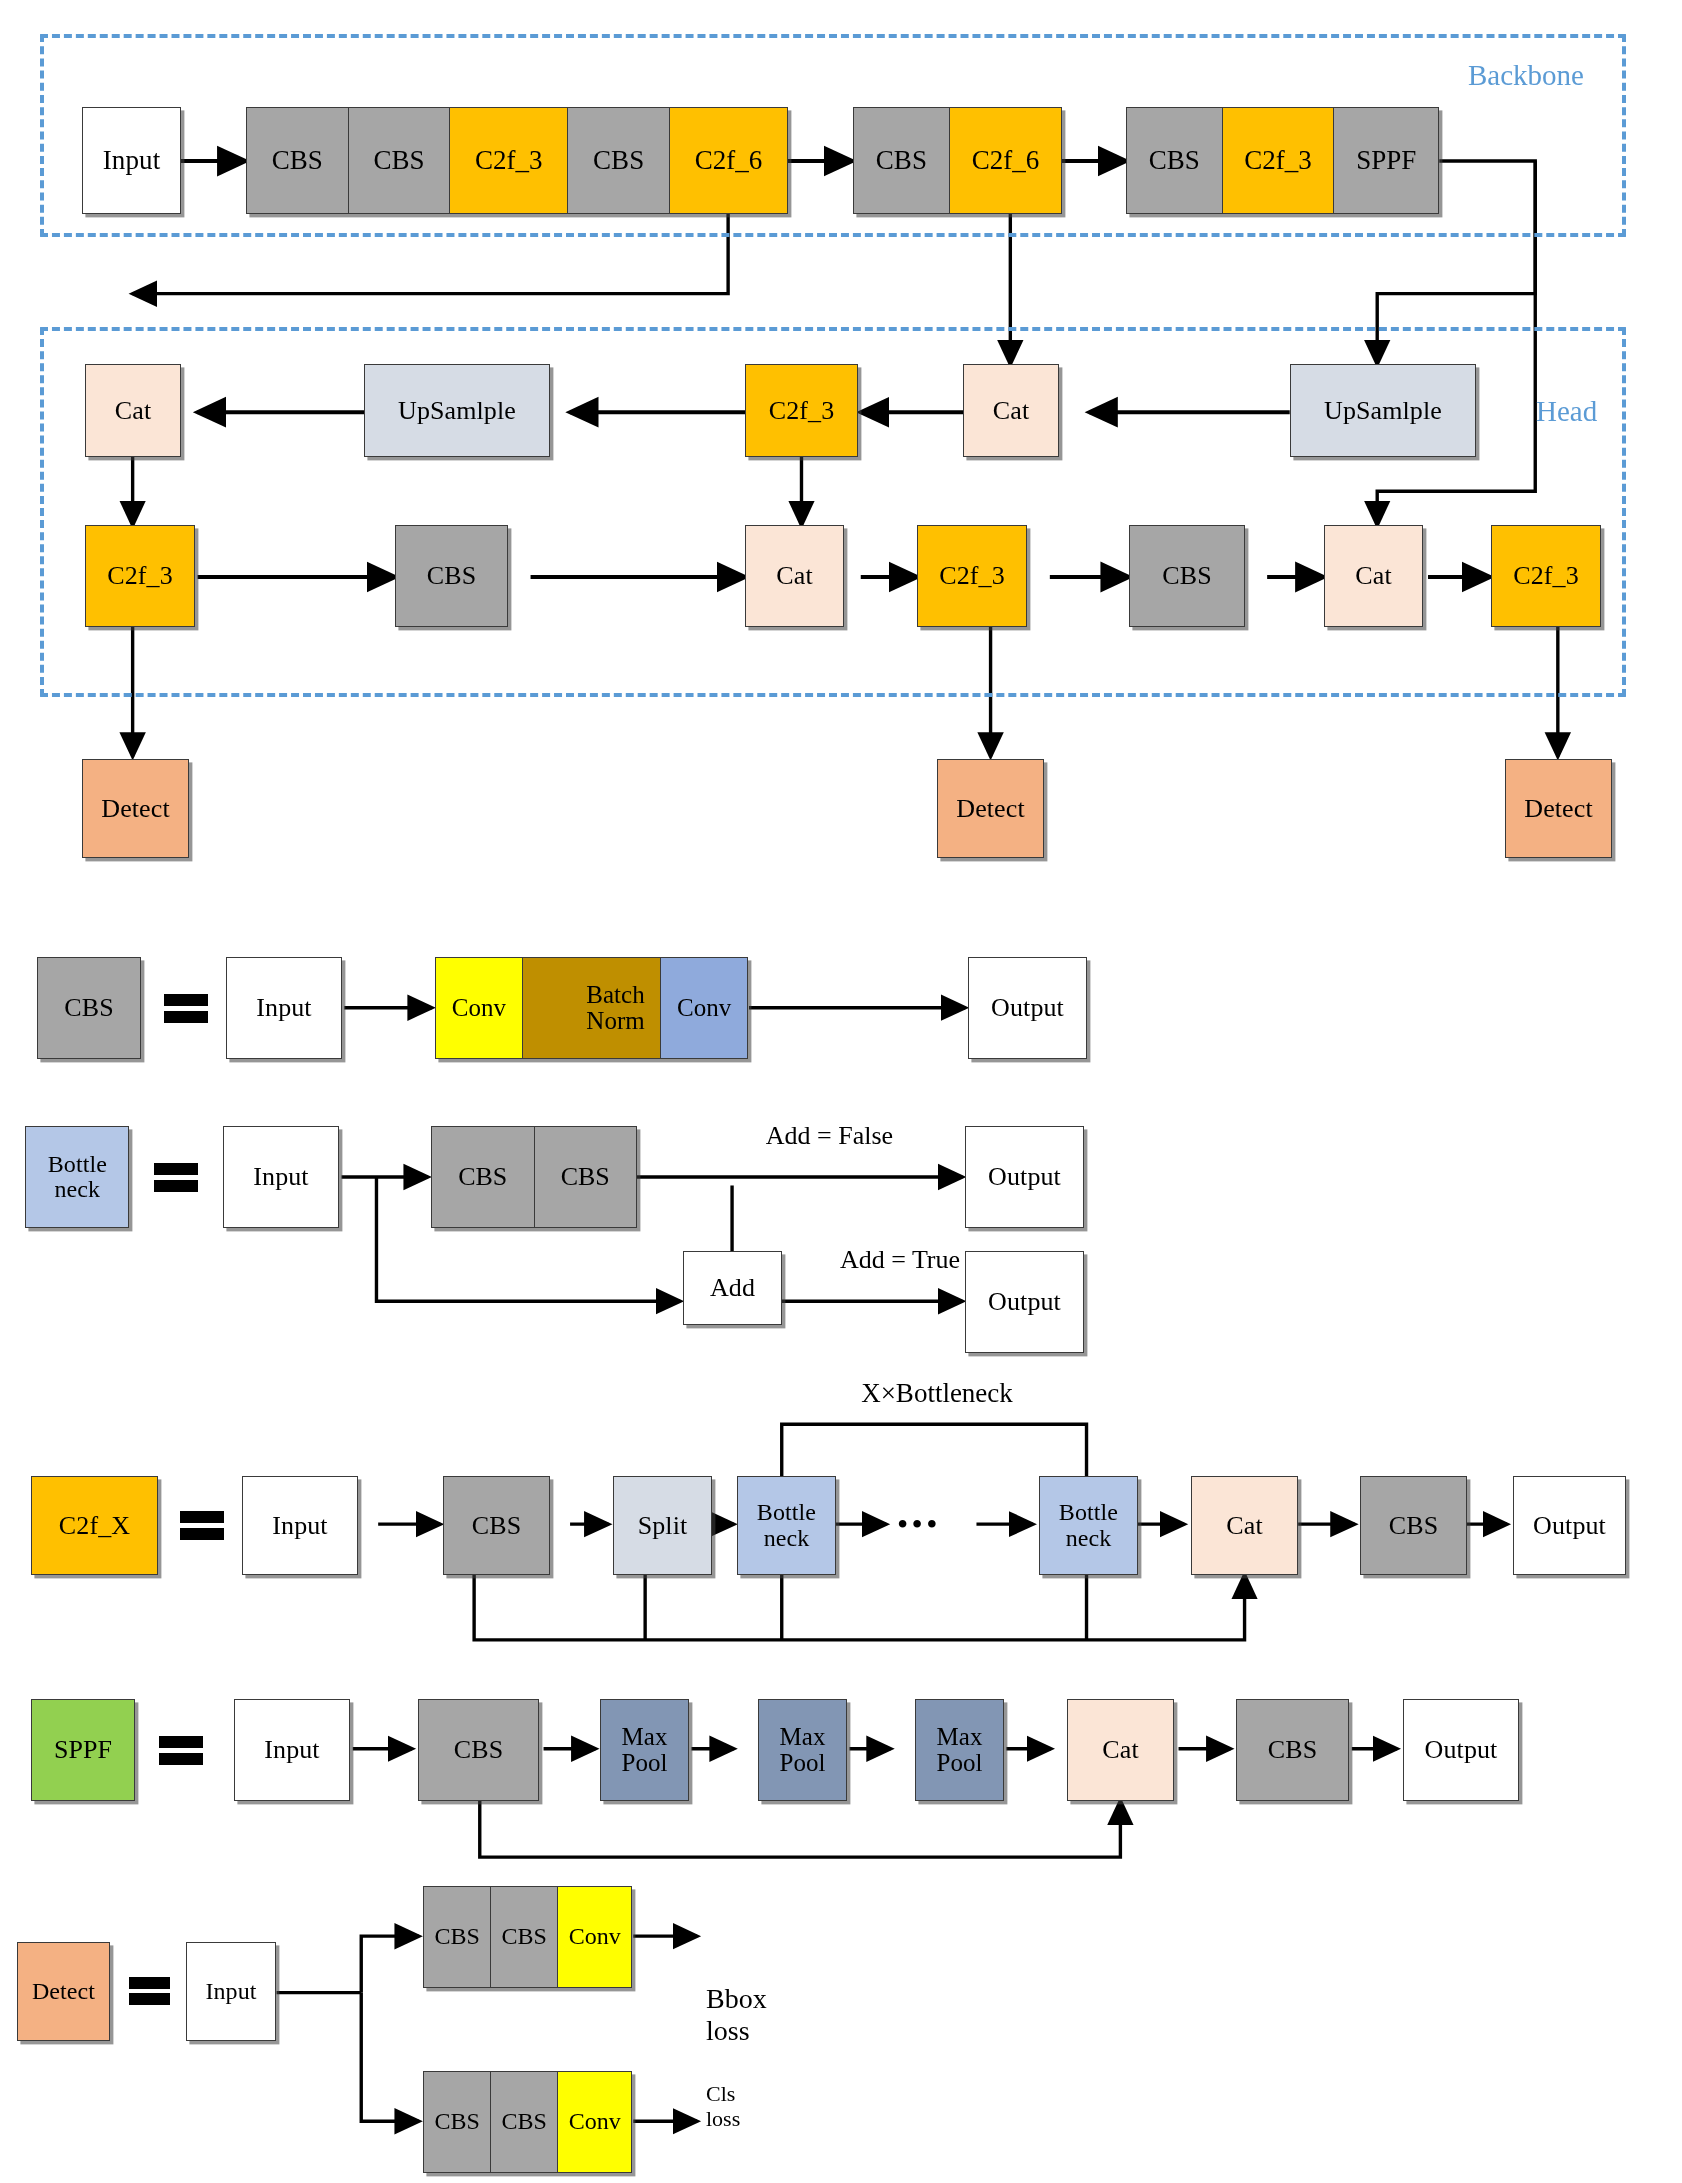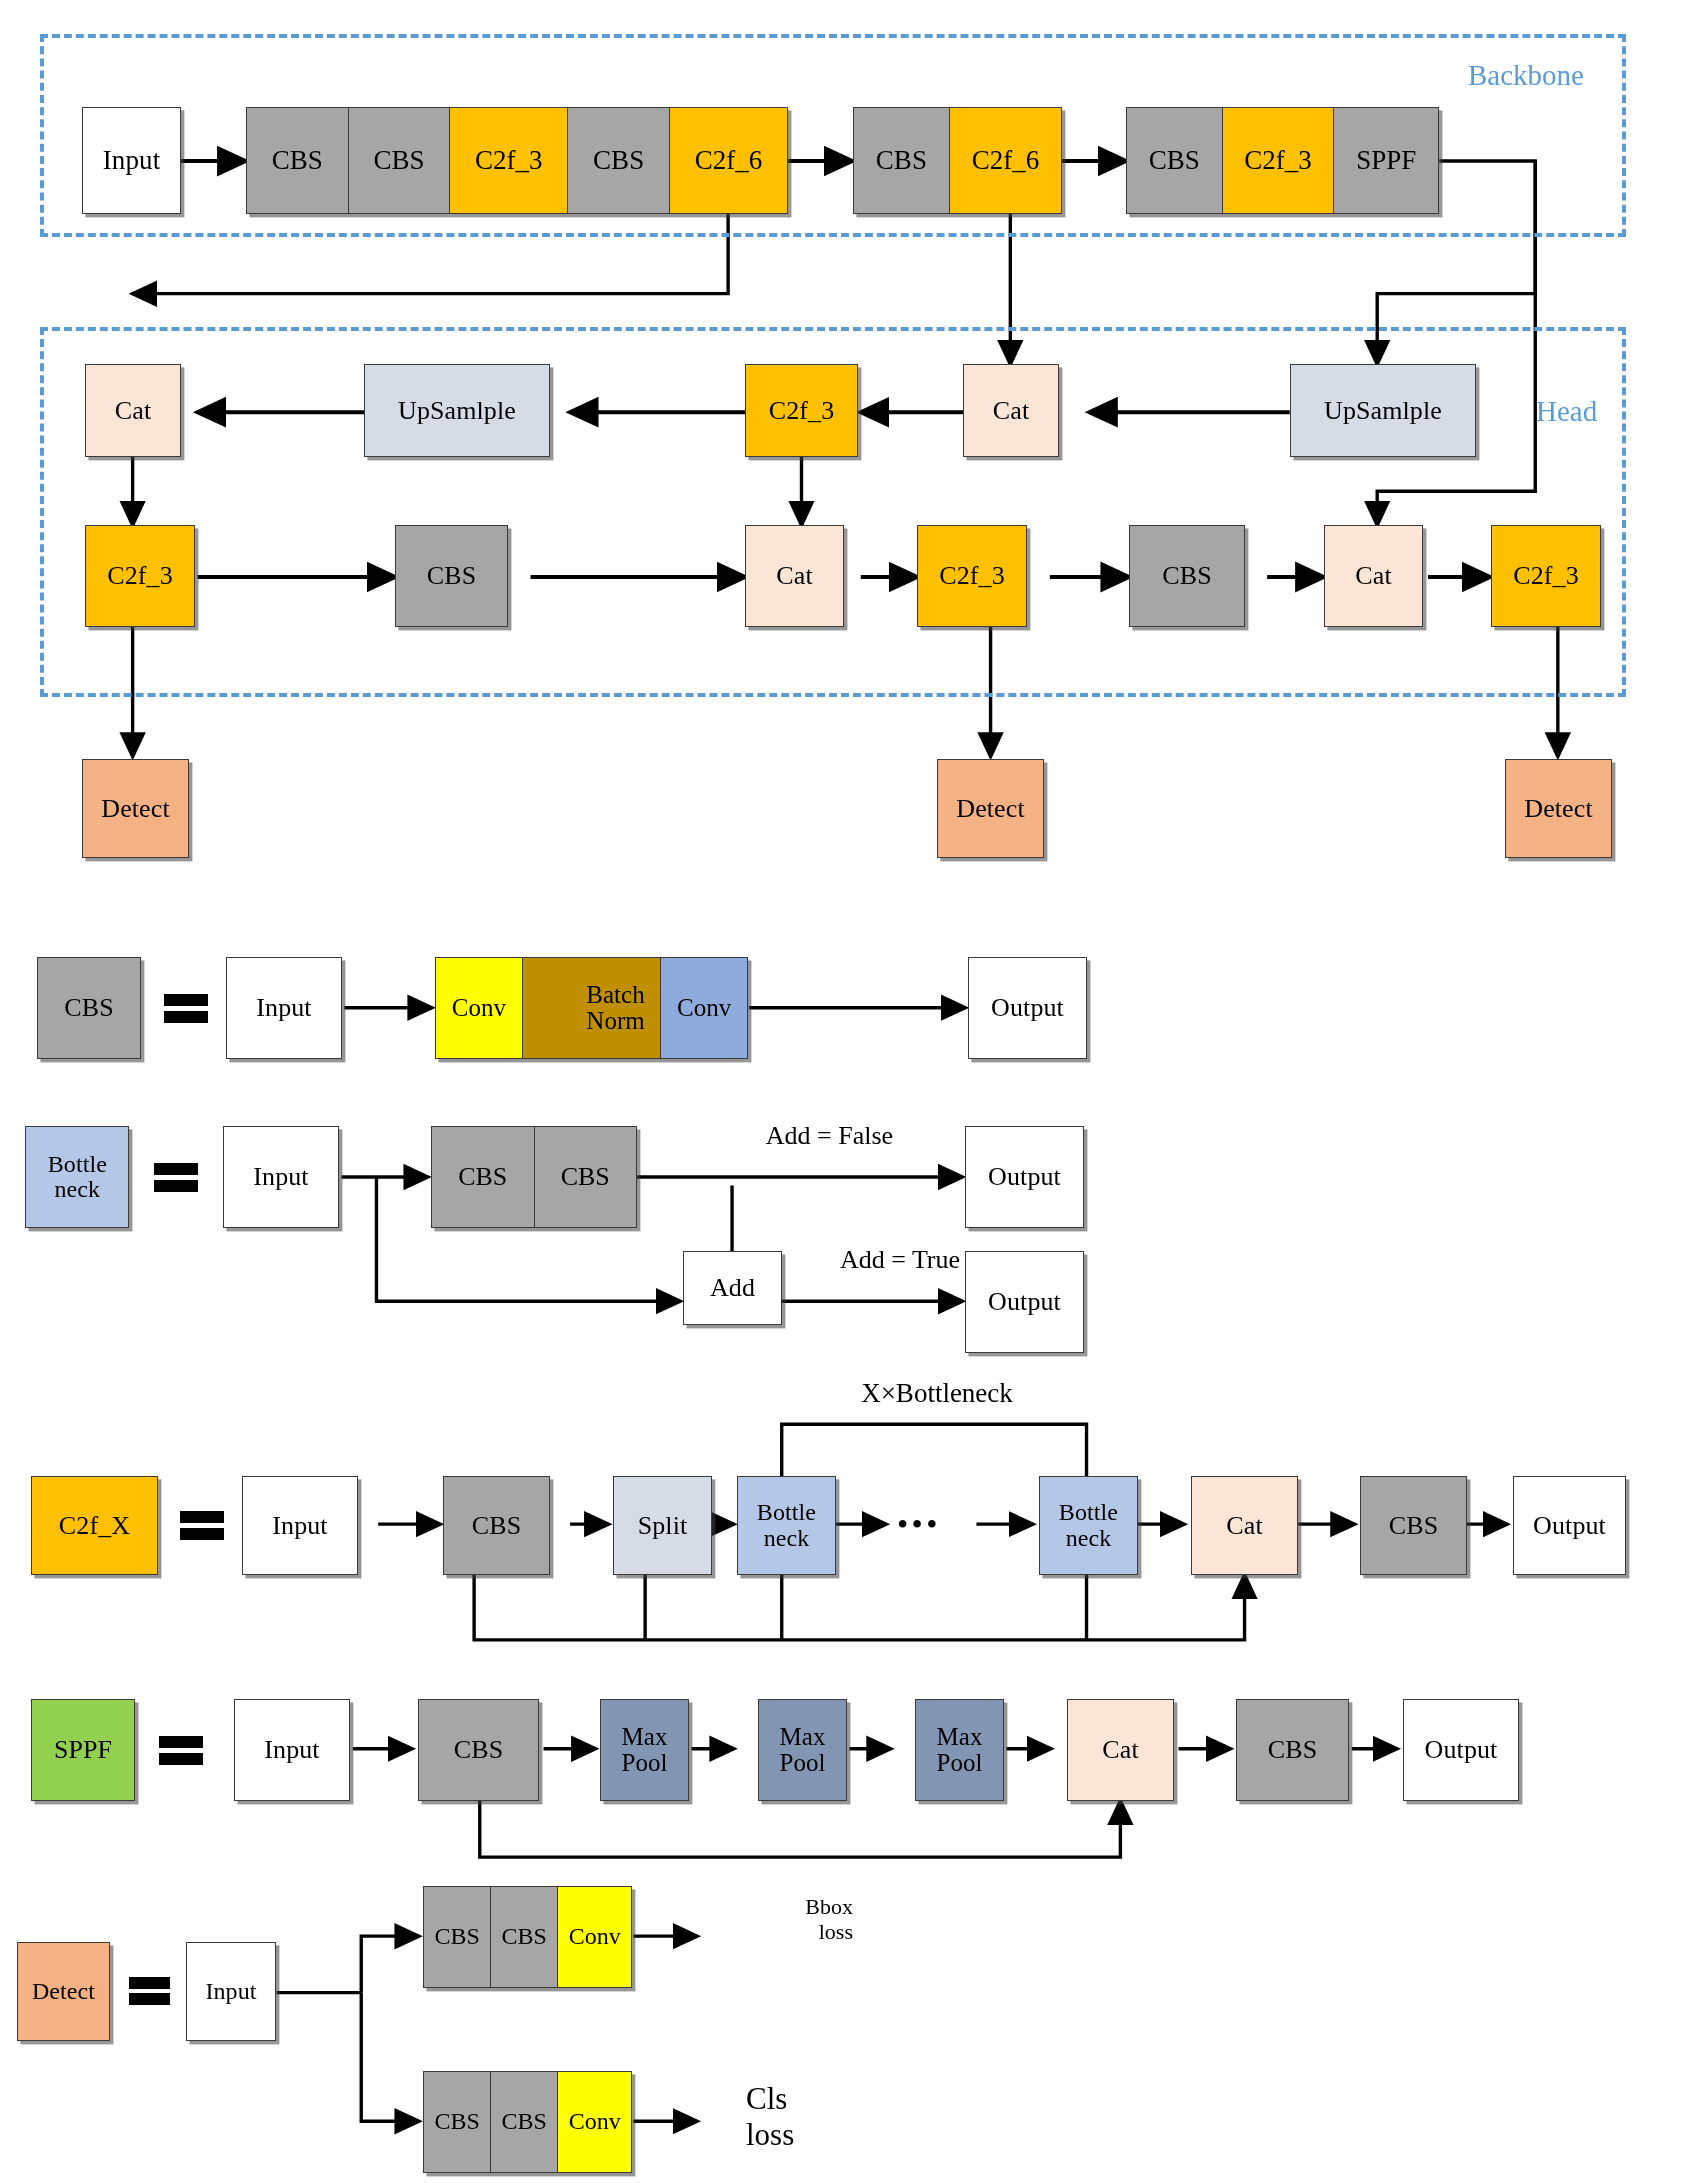--- a/index.html
+++ b/index.html
@@ -316,25 +316,25 @@
       <i></i>
       <i></i>
     </div>
   <div class="blk shadowed" style="left:186px; top:1942px; width:90px; height:99px; background:#FFFFFF; font-size:24px;">Input</div>
 
   <div class="segbar" style="left:423px; top:1886px; width:209px; height:102px; font-size:24px;">
     <span class="seg" style="background:#A6A6A6;">CBS</span>
     <span class="seg" style="background:#A6A6A6;">CBS</span>
     <span class="seg" style="background:#FFFF00;">Conv</span>
   </div>
-  <div class="plaintext" style="left:706px; top:1894px; width:147px; font-size:22px; text-align:right;">Bbox
+  <div class="plaintext" style="left:706px; top:1983px; width:147px; font-size:28px; text-align:left;">Bbox
 loss</div>
 
   <div class="segbar" style="left:423px; top:2071px; width:209px; height:102px; font-size:24px;">
     <span class="seg" style="background:#A6A6A6;">CBS</span>
     <span class="seg" style="background:#A6A6A6;">CBS</span>
     <span class="seg" style="background:#FFFF00;">Conv</span>
   </div>
-  <div class="plaintext" style="left:706px; top:2081px; width:147px; font-size:31px; text-align:left;margin-left:40px;">Cls
+  <div class="plaintext" style="left:706px; top:2081px; width:147px; font-size:22px; text-align:left;">Cls
 loss</div>
 
 </div>
 
 
 </body></html>

